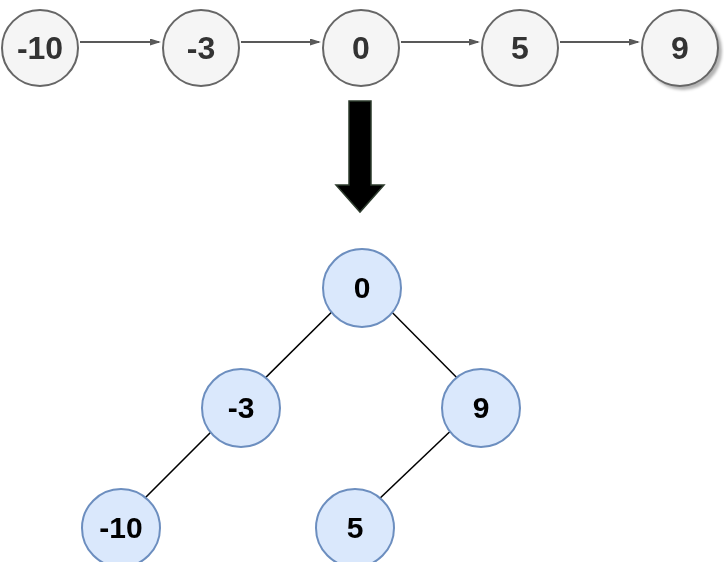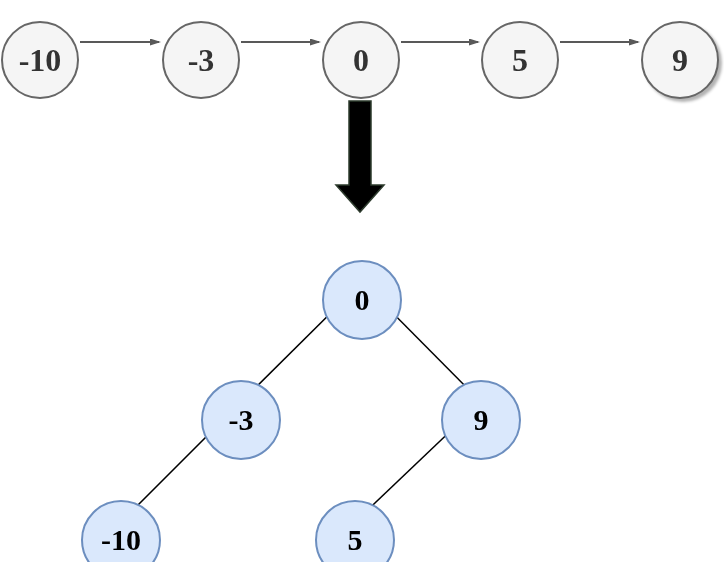--- a/index.html
+++ b/index.html
@@ -9,21 +9,21 @@
     height: 562px;
     background: #ffffff;
     overflow: hidden;
     font-family: "Liberation Sans", sans-serif;
   }
   .layer {
     position: absolute;
     left: 0; top: 0;
     width: 724px; height: 562px;
   }
-  #nodes { position: absolute; left: 0; top: 18px; width: 724px; height: 540px; font-family: Liberation Serif, serif; }
+  #nodes { position: absolute; left: 0; top: 6px; width: 724px; height: 540px; }
   .node {
     position: absolute;
     border-radius: 50%;
     display: flex;
     align-items: center;
     justify-content: center;
     font-weight: bold;
     box-sizing: border-box;
     user-select: none;
   }

